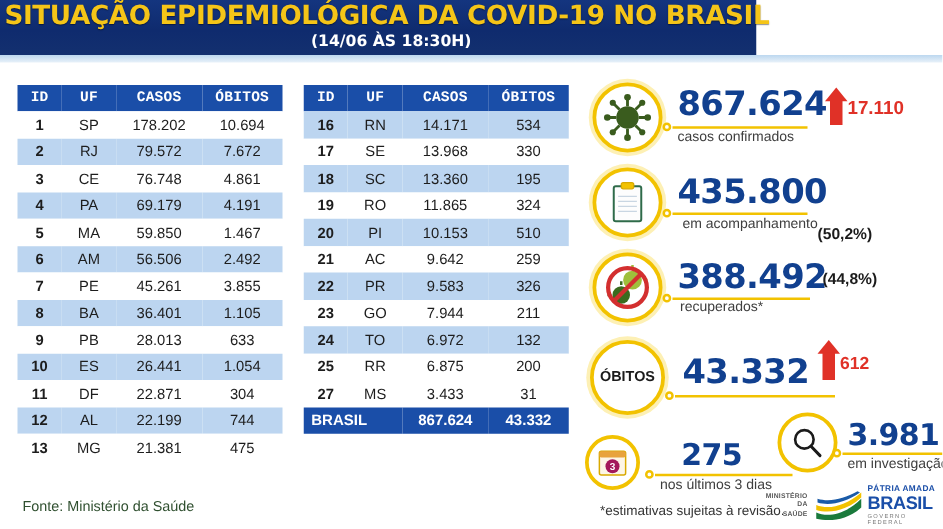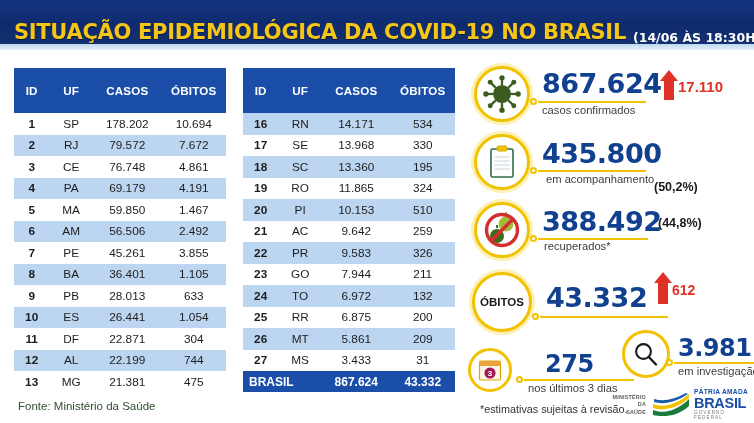--- a/index.html
+++ b/index.html
@@ -11,26 +11,27 @@
     overflow: hidden;
     background: #ffffff;
     font-family: "Liberation Sans", sans-serif;
     position: relative;
   }
 
   
   #header-bar {
     position: absolute;
     left: 0; top: 0;
-    width: 754px;
+    width: 605px;
     height: 44px;
     background: linear-gradient(180deg, #14357f 0%, #0f2b6e 55%, #13306f 100%);
     display: flex;
-    align-items: flex-end;
+    align-items: center;
     padding-left: 14px;
+    flex-direction: column;
   }
   #header-title {
     color: #f5c518;
     font-size: 21px;
     font-weight: bold;
     letter-spacing: -0.3px;
     font-family: "DejaVu Sans", sans-serif;
     white-space: nowrap;
     text-shadow: 0 1px 1px rgba(0,0,0,0.45);
   }
@@ -60,23 +61,24 @@
   }
   #table-left  { left: 14px;  top: 68px; width: 212px; }
   #table-right { left: 243px; top: 68px; width: 212px; }
 
   .state-table thead th {
     background: #1a4ea8;
     color: #ffffff;
     font-size: 11.6px;
     font-weight: bold;
     height: 19px;
-    padding: 16px 5px;
+    padding: 4px 5px;
     text-align: center;
     letter-spacing: 0.2px;
+    font-family: Liberation Mono, monospace;
   }
   .state-table thead th.col-id    { width: 34px; }
   .state-table thead th.col-uf    { width: 42px; }
   .state-table thead th.col-casos { width: 66px; }
   .state-table thead th.col-obitos{ width: 62px; }
 
   .state-table tbody td {
     height: 21.5px;
     padding: 0 5px;
     text-align: center;
@@ -361,26 +363,20 @@
         <td class="c-id">24</td>
         <td class="c-uf">TO</td>
         <td class="c-casos">6.972</td>
         <td class="c-obitos">132</td>
       </tr>
       <tr class="odd">
         <td class="c-id">25</td>
         <td class="c-uf">RR</td>
         <td class="c-casos">6.875</td>
         <td class="c-obitos">200</td>
-      </tr>
-      <tr class="even">
-        <td class="c-id">26</td>
-        <td class="c-uf">MT</td>
-        <td class="c-casos">5.861</td>
-        <td class="c-obitos">209</td>
       </tr>
       <tr class="odd">
         <td class="c-id">27</td>
         <td class="c-uf">MS</td>
         <td class="c-casos">3.433</td>
         <td class="c-obitos">31</td>
       </tr>
     </tbody>
   <tfoot>
     <tr>

